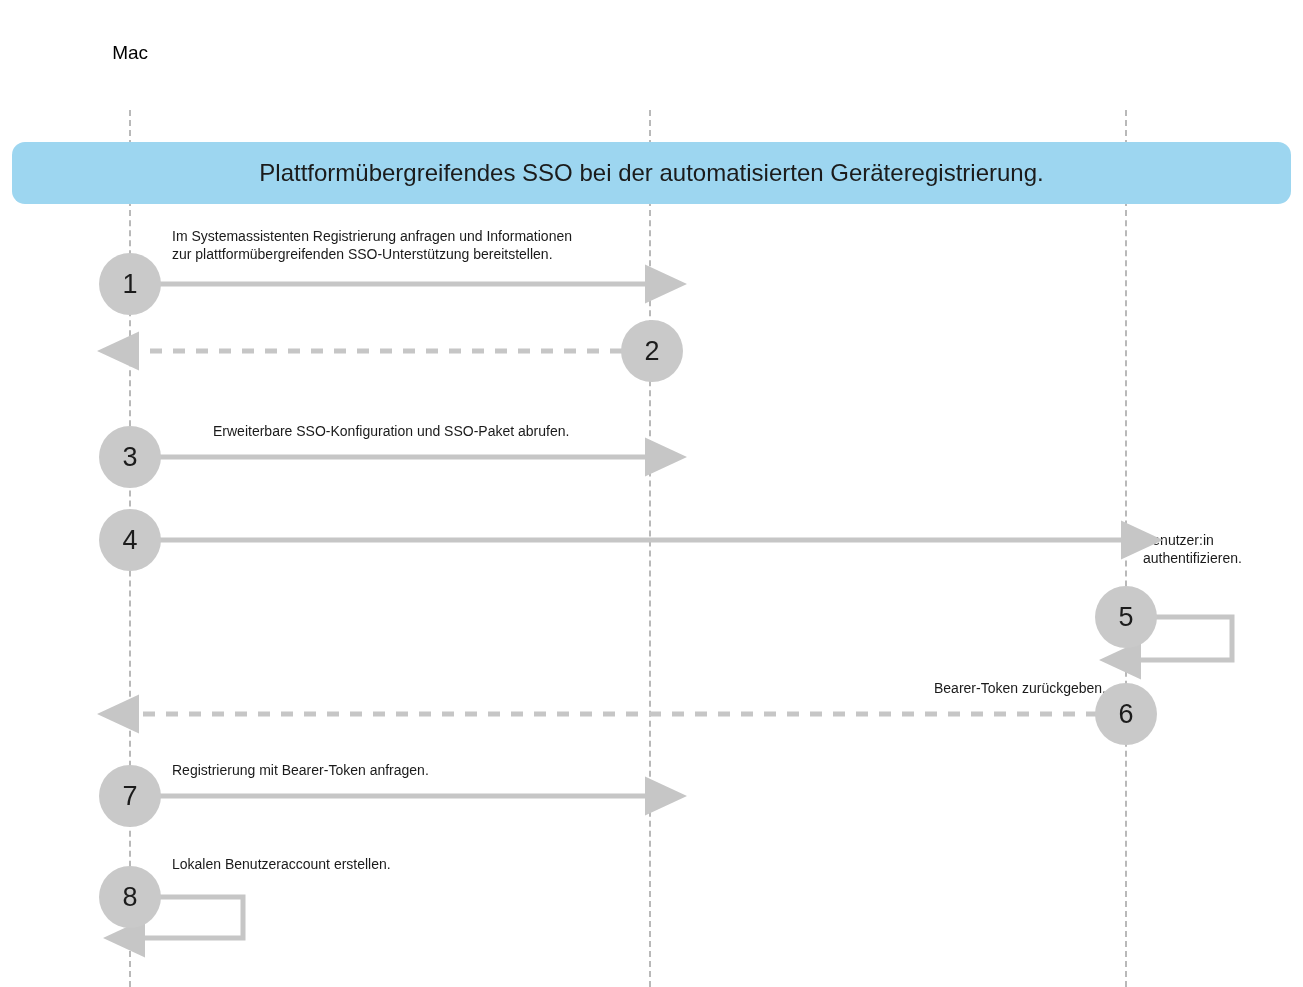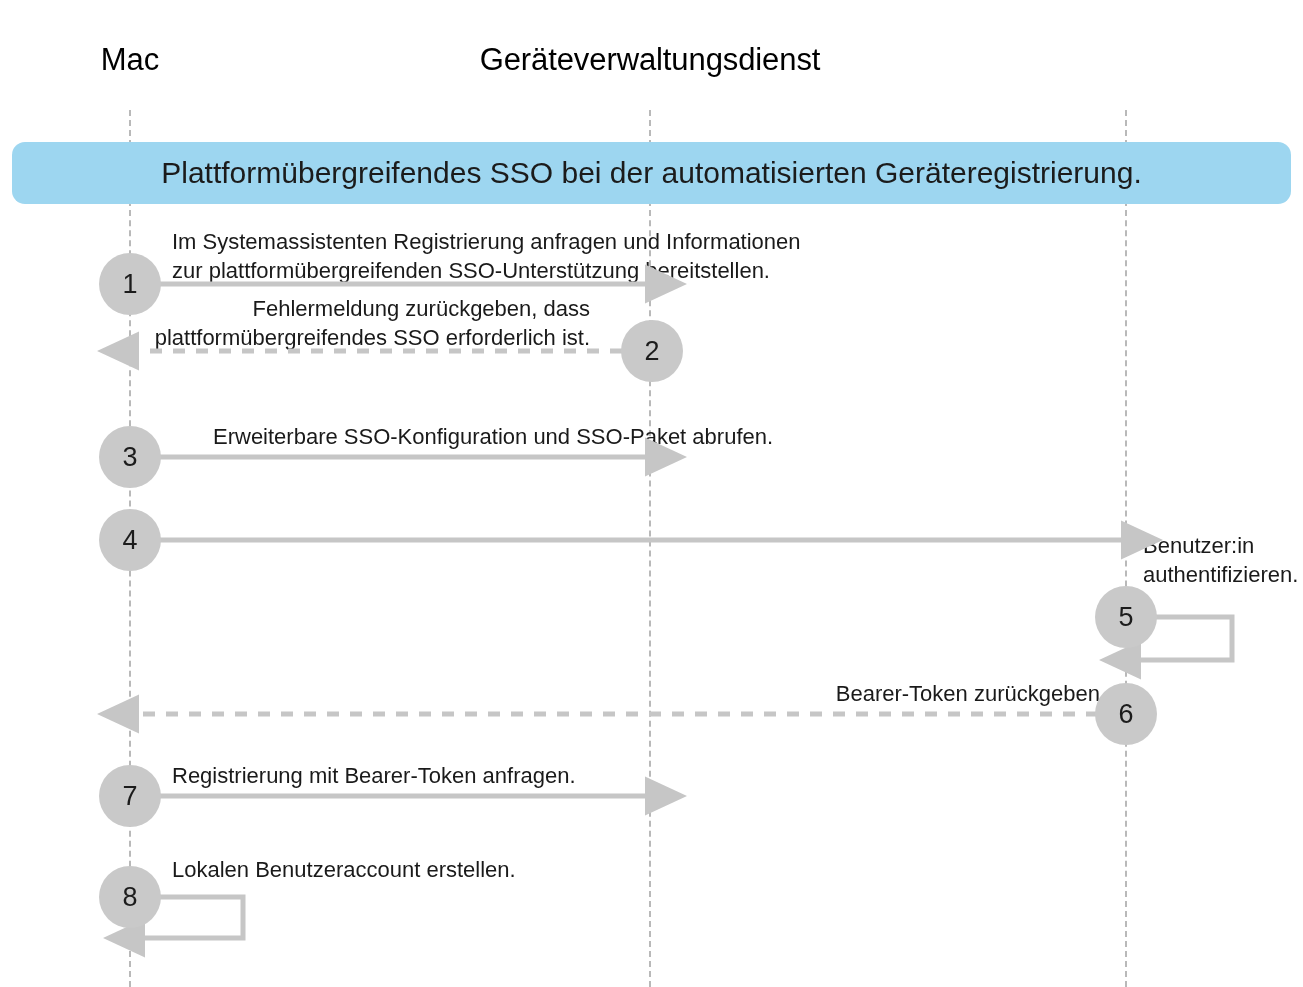--- a/index.html
+++ b/index.html
@@ -15,21 +15,21 @@
     position: relative;
     width: 1303px;
     height: 987px;
     background: #ffffff;
     overflow: hidden;
   }
 
   
   .participant-label {
     position: absolute;
-    font-size: 31px;
+    font-size: 19px;
     color: #000000;
     white-space: nowrap;
     transform: translateX(-50%);
     letter-spacing: -0.1px;
   }
 
   
   .lifeline {
     position: absolute;
     width: 0;
@@ -40,21 +40,21 @@
   
   .phase-banner {
     position: absolute;
     display: flex;
     align-items: center;
     justify-content: center;
     border-radius: 13px;
     background: #9dd6f0;
   }
   .phase-banner-text {
-    font-size: 30px;
+    font-size: 24px;
     color: #1b1b1b;
     text-align: left;
     white-space: nowrap;
   }
 
   
   .step-badge {
     position: absolute;
     border-radius: 50%;
     background: #c9c9c9;
@@ -65,21 +65,21 @@
   }
   .step-badge-num {
     font-size: 27px;
     color: #1c1c1c;
     line-height: 1;
   }
 
   
   .msg-label {
     position: absolute;
-    font-size: 22px;
+    font-size: 14px;
     line-height: 1.32;
     color: #1a1a1a;
     white-space: pre-line;
   }
   .msg-label.align-left  { text-align: left; }
   .msg-label.align-right { text-align: right; }
 
   
   .arrow-layer {
     position: absolute;
@@ -90,21 +90,20 @@
     pointer-events: none;
     z-index: 3;
   }
 </style>
 </head>
 <body>
 
 <div id="stage">
 
   <div class="participant-label" style="left:130px; top:42px;">Mac</div>
-  <div class="participant-label" style="left:650px; top:42px;">Geräteverwaltungsdienst</div>
 
   <div class="lifeline" style="left:130px;  top:110px; height:877px;"></div>
   <div class="lifeline" style="left:650px;  top:110px; height:877px;"></div>
   <div class="lifeline" style="left:1126px; top:110px; height:877px;"></div>
 
   <div class="phase-banner" style="left:12px; top:142px; width:1279px; height:62px;">
     <span class="phase-banner-text">Plattformübergreifendes SSO bei der automatisierten Geräteregistrierung.</span>
   </div>
 
   <svg class="arrow-layer" viewBox="0 0 1303 987">
@@ -178,22 +177,20 @@
     <span class="step-badge-num">7</span>
   </div>
 
   <div class="step-badge" style="left:99px; top:866px; width:62px; height:62px;">
     <span class="step-badge-num">8</span>
   </div>
 
   <div class="msg-label align-left" style="left:172px; top:227px; width:660px;">Im Systemassistenten Registrierung anfragen und Informationen
 zur plattformübergreifenden SSO-Unterstützung bereitstellen.</div>
 
-  <div class="msg-label align-right" style="left:140px; top:294px; width:450px;">Fehlermeldung zurückgeben, dass
-plattformübergreifendes SSO erforderlich ist.</div>
 
   <div class="msg-label align-left" style="left:172px; top:422px; width:660px;margin-left:41px;">Erweiterbare SSO-Konfiguration und SSO-Paket abrufen.</div>
 
 
   <div class="msg-label align-left" style="left:1143px; top:531px; width:160px;">Benutzer:in
 authentifizieren.</div>
 
   <div class="msg-label align-right" style="left:700px; top:679px; width:406px;">Bearer-Token zurückgeben.</div>
 
   <div class="msg-label align-left" style="left:172px; top:855px; width:660px;">Lokalen Benutzeraccount erstellen.</div>

